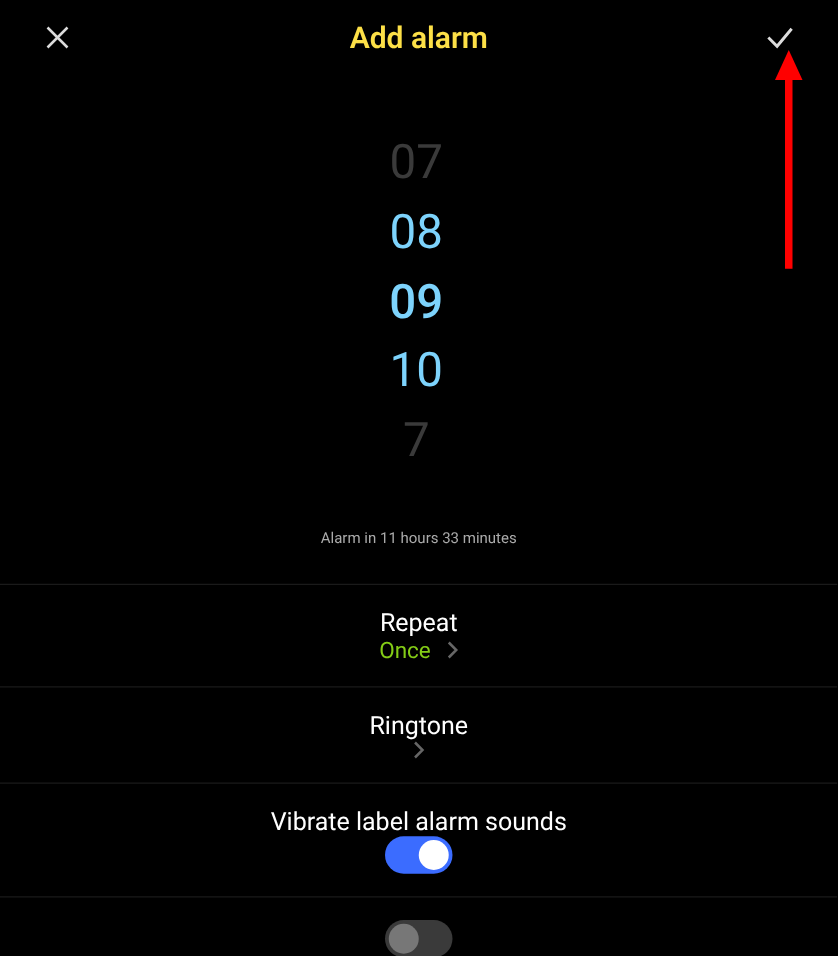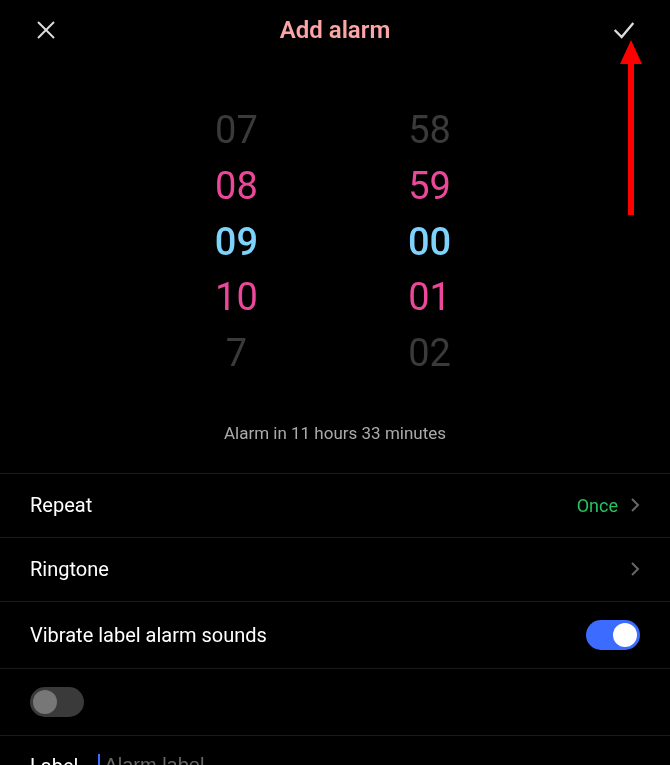--- a/index.html
+++ b/index.html
@@ -15,21 +15,21 @@
     .header {
       display: flex;
       align-items: center;
       justify-content: space-between;
       padding: 18px 30px;
       height: 60px;
     }
     .header-title {
       font-size: 24px;
       font-weight: 600;
-      color: #fca5a5;
+      color: #fde047;
     }
     .icon-btn {
       width: 32px;
       height: 32px;
       display: flex;
       align-items: center;
       justify-content: center;
       cursor: pointer;
     }
     .time-picker {
@@ -45,55 +45,56 @@
       gap: 14px;
     }
     .wheel-item {
       font-size: 38px;
       font-weight: 400;
       color: #3a3a3a;
       line-height: 1.1;
       cursor: pointer;
     }
     .wheel-item.near {
-      color: #ec4899;
+      color: #7dd3fc;
     }
     .wheel-item.selected {
       color: #7dd3fc;
       font-weight: 500;
     }
     .status-text {
       text-align: center;
-      font-size: 17px;
+      font-size: 12px;
       color: #aaa;
       padding: 18px 0 30px 0;
     }
     .settings {
       border-top: 1px solid #1a1a1a;
     }
     .row {
       display: flex;
       align-items: center;
       justify-content: space-between;
       padding: 18px 30px;
       border-bottom: 1px solid #1a1a1a;
       min-height: 64px;
+      flex-direction: column;
     }
     .row-label {
       font-size: 20px;
       color: #fff;
     }
     .row-right {
       display: flex;
       align-items: center;
       gap: 12px;
     }
     .row-value {
       font-size: 18px;
-      color: #22c55e;
+      color: #84cc16;
       text-align: right;
     }
     .chevron {
       color: #666;
     }
     .toggle {
       width: 54px;
       height: 30px;
       border-radius: 15px;
       position: relative;
@@ -160,27 +161,20 @@
 </div>
 
 <div class="time-picker">
   <div class="wheel">
     <div class="wheel-item">07</div>
     <div class="wheel-item near">08</div>
     <div class="wheel-item selected">09</div>
     <div class="wheel-item near">10</div>
     <div class="wheel-item">7</div>
   </div>
-  <div class="wheel">
-    <div class="wheel-item">58</div>
-    <div class="wheel-item near">59</div>
-    <div class="wheel-item selected">00</div>
-    <div class="wheel-item near">01</div>
-    <div class="wheel-item">02</div>
-  </div>
 </div>
 
 <div class="status-text">Alarm in 11 hours 33 minutes</div>
 
 <div class="settings">
   <div class="row">
     <span class="row-label">Repeat</span>
     <div class="row-right">
       <span class="row-value">Once</span>
       <svg class="chevron" width="10" height="16" viewBox="0 0 10 16" fill="none" stroke="#666" stroke-width="2">

